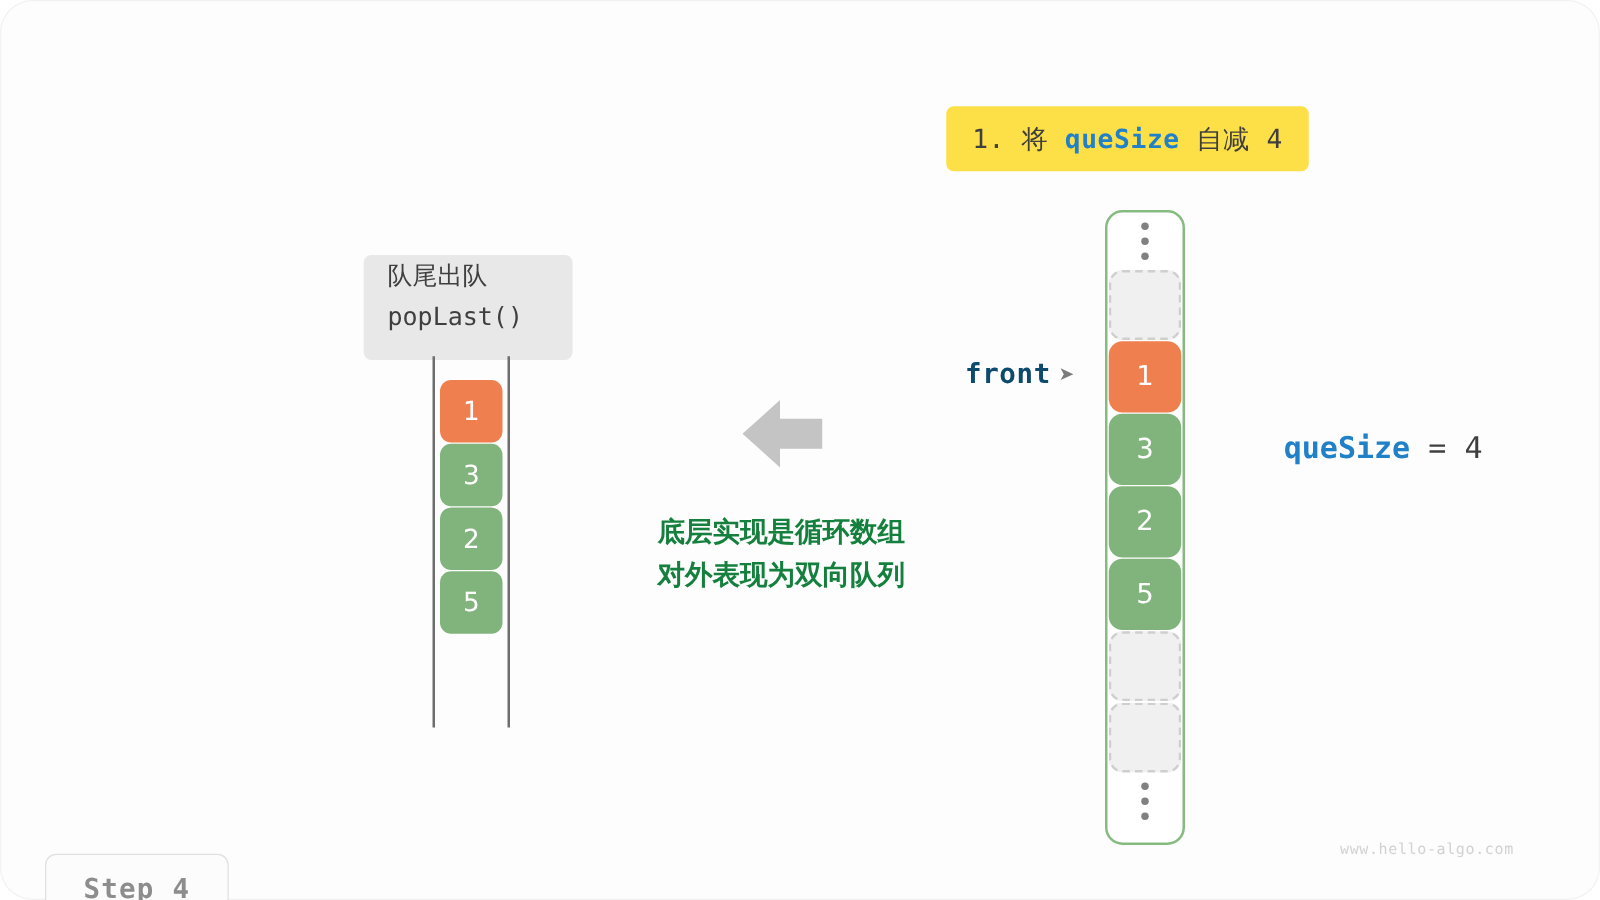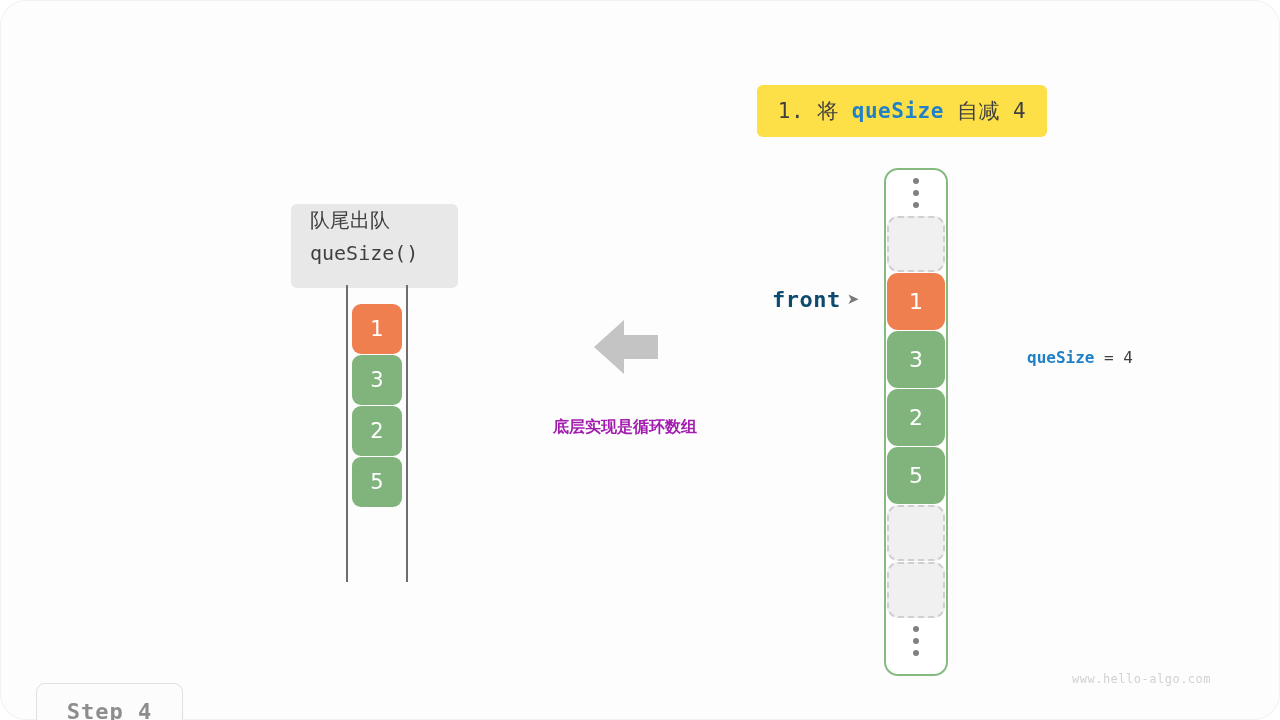--- a/index.html
+++ b/index.html
@@ -88,22 +88,22 @@
   
   #flow-arrow { left: 594px; top: 318px; width: 64px; height: 58px; }
 
   
   #center-note {
     left: 465px; top: 410px;
     width: 320px;
     text-align: center;
     font-family: "DejaVu Sans", "Liberation Sans", sans-serif;
     font-weight: bold;
-    font-size: 16px;
-    color: #a21caf;
+    font-size: 22px;
+    color: #15803d;
     line-height: 34px;
   }
 
   
   #array-container {
     left: 884px; top: 168px;
     width: 64px; height: 508px;
     border: 2px solid #86bb80;
     border-radius: 14px;
     box-sizing: border-box;
@@ -164,21 +164,21 @@
     color: #3f3f3f;
     line-height: 36px;
   }
   #size-info .zh {
     font-family: "DejaVu Sans", "Liberation Sans", sans-serif;
     font-size: 20px;
     color: #3f3f3f;
   }
   #size-info .code {
     font-family: "DejaVu Sans Mono", "Liberation Mono", monospace;
-    font-size: 16px;
+    font-size: 24px;
     color: #3f3f3f;
     white-space: pre;
   }
   #size-info .code .kw {
     color: #2080c8;
     font-weight: bold;
   }
 
   
   #step-badge {
@@ -207,21 +207,21 @@
 </style>
 </head>
 <body>
 
 <div id="canvas" class="abs">
 
   <div id="step-label" class="abs"><span>1. 将 </span><span class="kw">queSize</span><span> 自减 4</span></div>
 
   <div id="op-label" class="abs">
     <div>队尾出队</div>
-    <div>queSize()</div>
+    <div>popLast()</div>
   </div>
 
   <div id="deque-view" class="abs">
     <div class="rail left"></div>
     <div class="rail right"></div>
     <div id="deque-cells">
         <div class="cell orange">1</div>
         <div class="cell green">3</div>
         <div class="cell green">2</div>
         <div class="cell green">5</div>
@@ -229,20 +229,21 @@
   </div>
 
   <div id="flow-arrow" class="abs">
     <svg width="64" height="58" viewBox="0 0 64 58" aria-hidden="true">
       <polygon points="0,29 30,2 30,17 64,17 64,41 30,41 30,56" fill="#c4c4c4"></polygon>
     </svg>
   </div>
 
   <div id="center-note" class="abs">
     <div>底层实现是循环数组</div>
+    <div>对外表现为双向队列</div>
   </div>
 
   <div id="front-pointer" class="abs">
     <span class="ptr-text">front</span>
     <span class="ptr-arrow">➤</span>
   </div>
 
   <div id="array-container" class="abs">
     <div class="vdots">
         <span></span>

